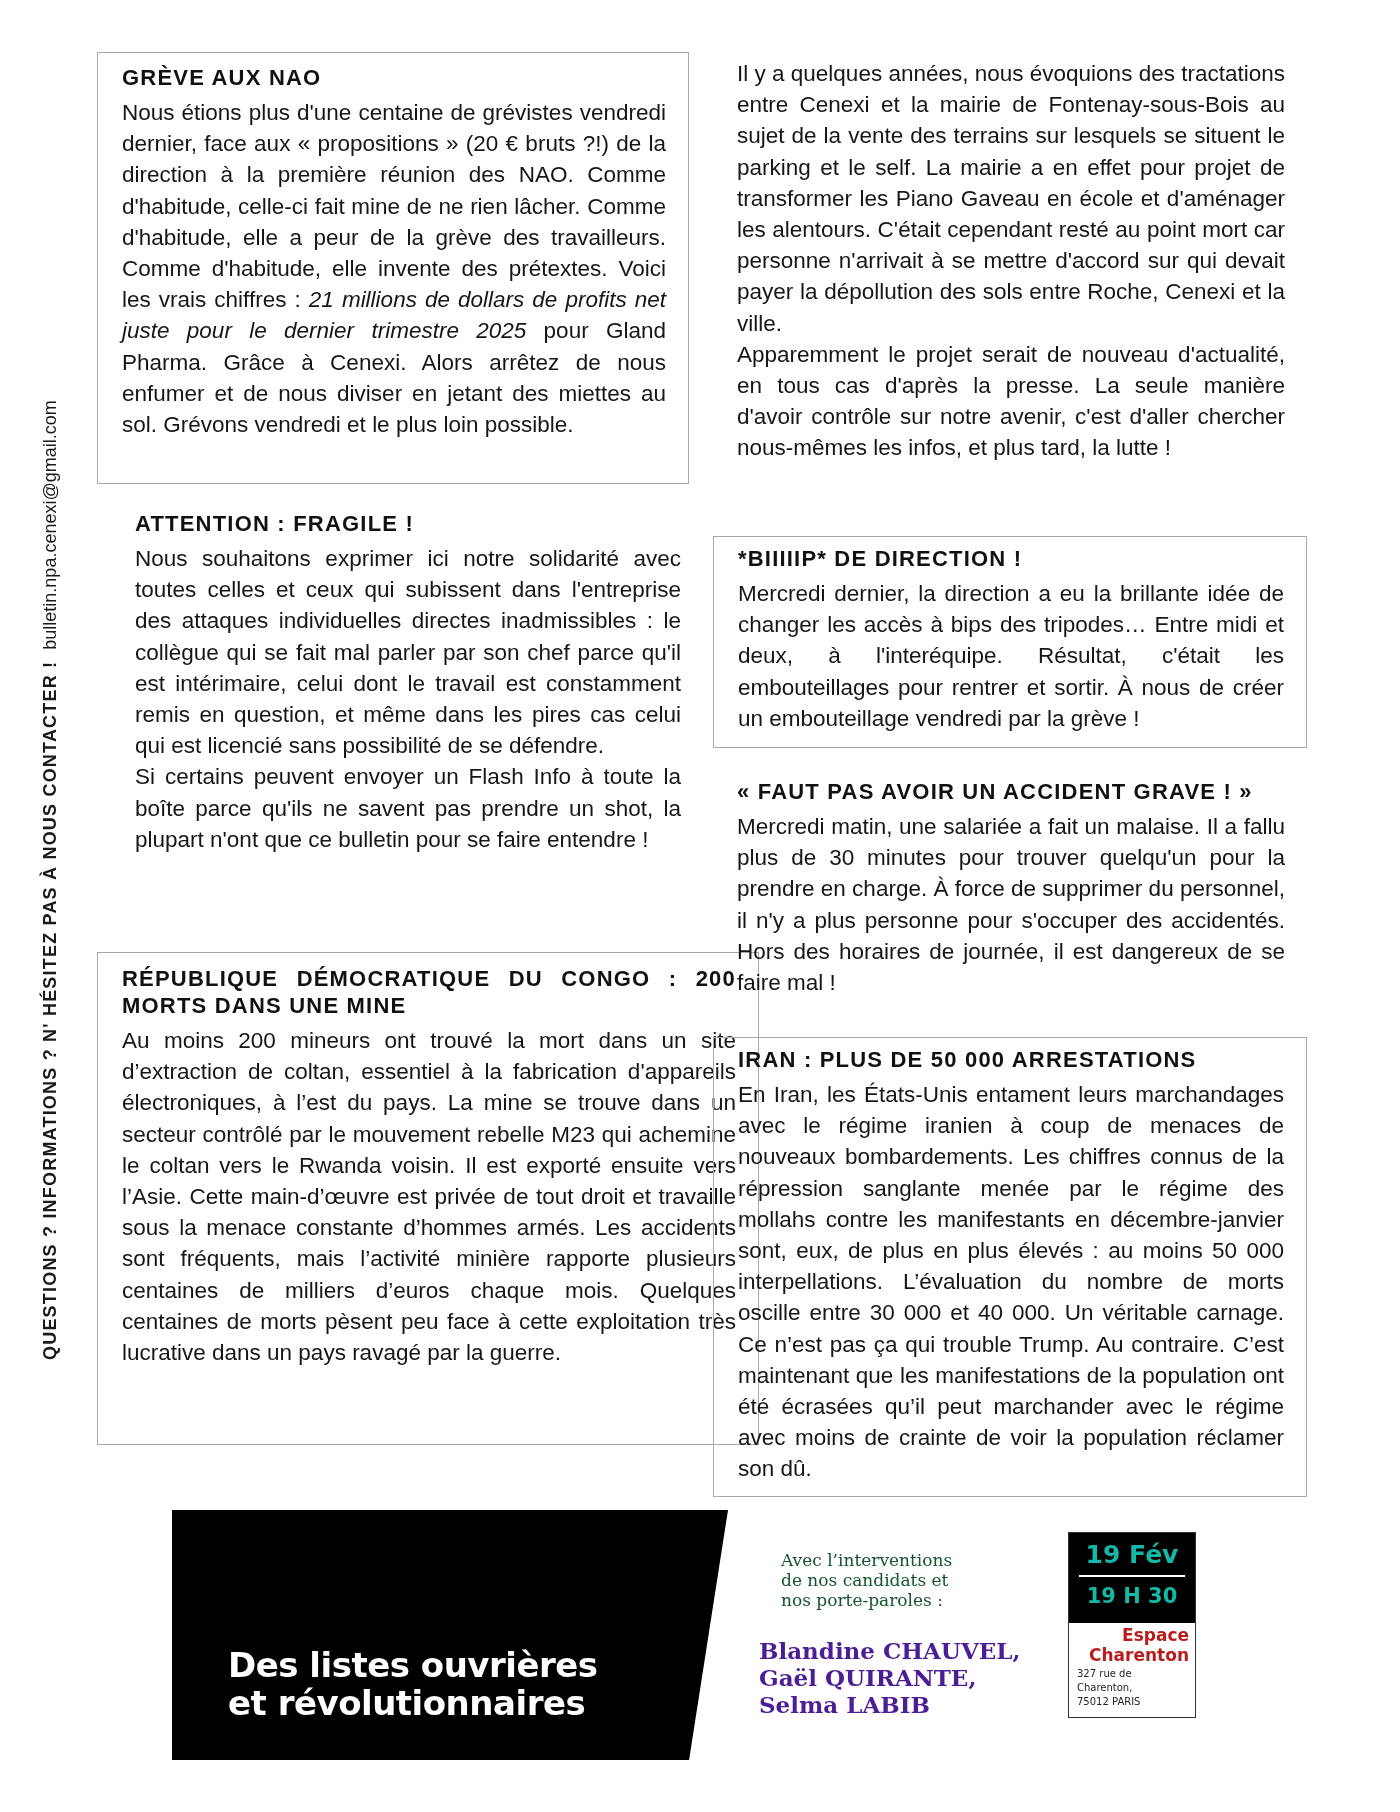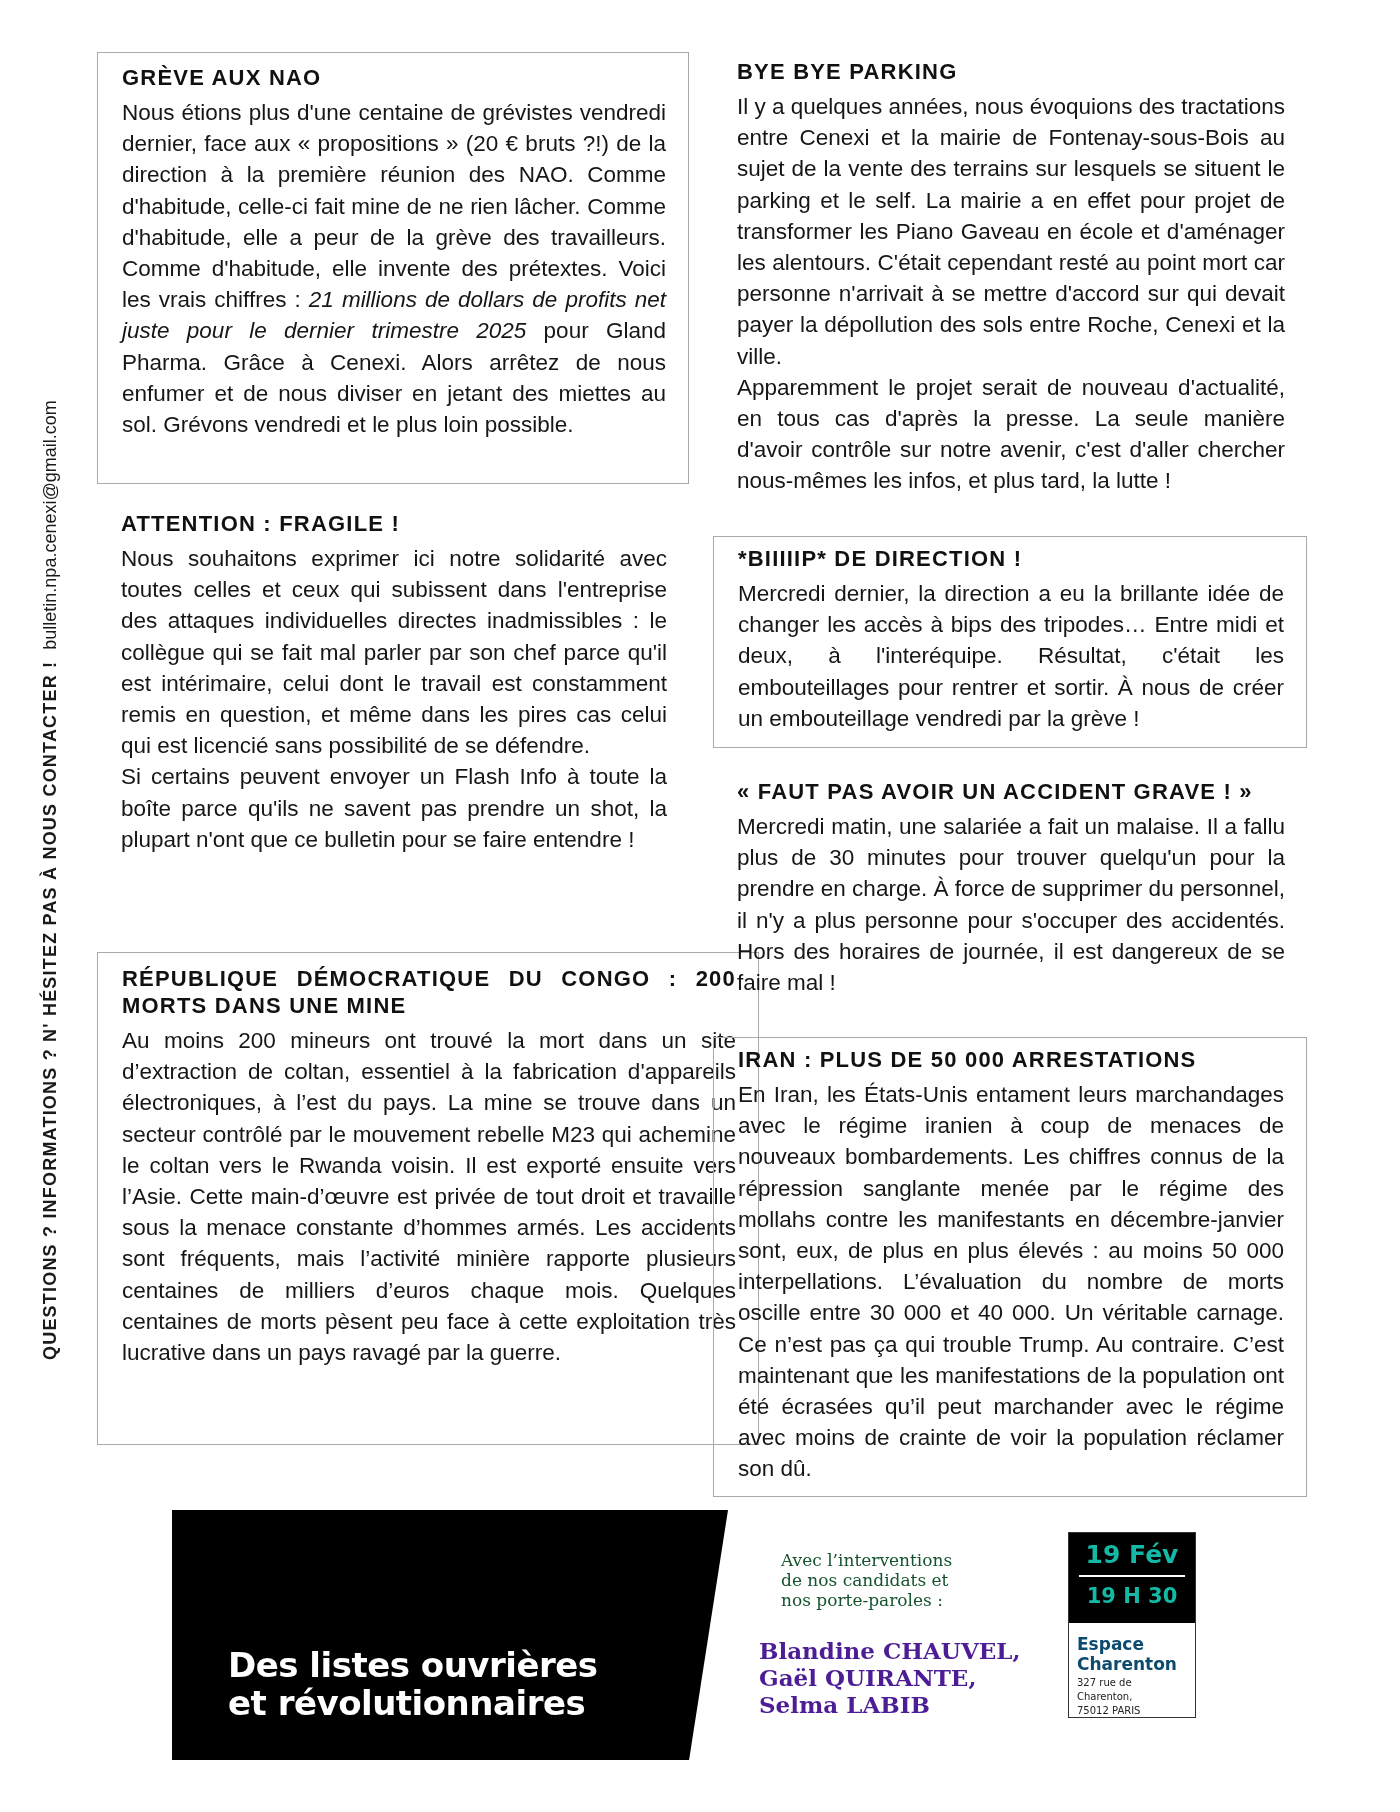--- a/index.html
+++ b/index.html
@@ -24,21 +24,21 @@
   }
   .article h2.justified { text-align: justify; text-align-last: left; }
   .article p {
     margin: 0; font-size: 22.5px; line-height: 31.2px; text-align: justify;
     hyphens: manual; color: #161616;
   }
   .article p em { font-style: italic; }
 
   
   #a1 { left: 97px; top: 52px; width: 592px; height: 432px; padding: 11px 22px 0 24px; }
-  #a2 { left: 97px; top: 508px; width: 592px; height: 420px; padding: 2px 22px 0 24px; }
+  #a2 { left: 111px; top: 508px; width: 592px; height: 420px; padding: 2px 22px 0 24px; }
   #a3 { left: 97px; top: 952px; width: 662px; height: 493px; padding: 12px 22px 0 24px; }
   
   #a4 { left: 713px; top: 56px; width: 594px; height: 448px; padding: 2px 22px 0 24px; }
   #a5 { left: 713px; top: 536px; width: 594px; height: 212px; padding: 8px 22px 0 24px; }
   #a6 { left: 713px; top: 776px; width: 594px; height: 230px; padding: 2px 12px 0 24px; }
   #a6 h2 { white-space: nowrap; }
   #a7 { left: 713px; top: 1037px; width: 594px; height: 460px; padding: 8px 22px 0 24px; }
 
   
   .banner {
@@ -69,22 +69,22 @@
     border: 1.5px solid #333; box-sizing: border-box;
   }
   .datebox .top {
     background: #000; color: #14b8a6; text-align: center; height: 90px;
     font-family: "DejaVu Sans", sans-serif; font-weight: bold;
   }
   .datebox .date { font-size: 25px; line-height: 40px; padding-top: 2px; }
   .datebox .rule { height: 2px; background: #fff; margin: 0 10px; }
   .datebox .time { font-size: 21px; line-height: 38px; }
   .datebox .venue {
-    padding: 11px 6px 0 8px; font-family: "DejaVu Sans", sans-serif;
-    font-weight: bold; font-size: 17px; line-height: 20px; color: #0c4a6e;
+    padding: 2px 6px 0 8px; font-family: "DejaVu Sans", sans-serif;
+    font-weight: bold; font-size: 17px; line-height: 20px; color: #b91c1c; text-align: right;
   }
   .datebox .addr {
     padding: 2px 6px 0 8px; font-family: "DejaVu Sans", sans-serif;
     font-size: 10px; line-height: 14px; color: #222;
   }
 </style>
 </head>
 <body>
 
 <div class="sidebar">
@@ -102,21 +102,20 @@
   <p>Nous souhaitons exprimer ici notre solidarité avec toutes celles et ceux qui subissent dans l'entreprise des attaques individuelles directes inadmissibles : le collègue qui se fait mal parler par son chef parce qu'il est intérimaire, celui dont le travail est constamment remis en question, et même dans les pires cas celui qui est licencié sans possibilité de se défendre.</p>
   <p>Si certains peuvent envoyer un Flash Info à toute la boîte parce qu'ils ne savent pas prendre un shot, la plupart n'ont que ce bulletin pour se faire entendre !</p>
 </section>
 
 <section class="article boxed" id="a3">
   <h2 class="justified">RÉPUBLIQUE DÉMOCRATIQUE DU CONGO : 200 MORTS DANS UNE MINE</h2>
   <p>Au moins 200 mineurs ont trouvé la mort dans un site d’extraction de coltan, essentiel à la fabrication d'appareils électroniques, à l’est du pays. La mine se trouve dans un secteur contrôlé par le mouvement rebelle M23 qui achemine le coltan vers le Rwanda voisin. Il est exporté ensuite vers l’Asie. Cette main-d’œuvre est privée de tout droit et travaille sous la menace constante d’hommes armés. Les accidents sont fréquents, mais l’activité minière rapporte plusieurs centaines de milliers d’euros chaque mois. Quelques centaines de morts pèsent peu face à cette exploitation très lucrative dans un pays ravagé par la guerre.</p>
 </section>
 
 <section class="article" id="a4">
-  <h2>BYE BYE PARKING</h2>
   <p>Il y a quelques années, nous évoquions des tractations entre Cenexi et la mairie de Fontenay-sous-Bois au sujet de la vente des terrains sur lesquels se situent le parking et le self. La mairie a en effet pour projet de transformer les Piano Gaveau en école et d'aménager les alentours. C'était cependant resté au point mort car personne n'arrivait à se mettre d'accord sur qui devait payer la dépollution des sols entre Roche, Cenexi et la ville.</p>
   <p>Apparemment le projet serait de nouveau d'actualité, en tous cas d'après la presse. La seule manière d'avoir contrôle sur notre avenir, c'est d'aller chercher nous-mêmes les infos, et plus tard, la lutte !</p>
 </section>
 
 <section class="article boxed" id="a5">
   <h2>*BIIIIIP* DE DIRECTION !</h2>
   <p>Mercredi dernier, la direction a eu la brillante idée de changer les accès à bips des tripodes… Entre midi et deux, à l'interéquipe. Résultat, c'était les embouteillages pour rentrer et sortir. À nous de créer un embouteillage vendredi par la grève !</p>
 </section>
 
 <section class="article" id="a6">

